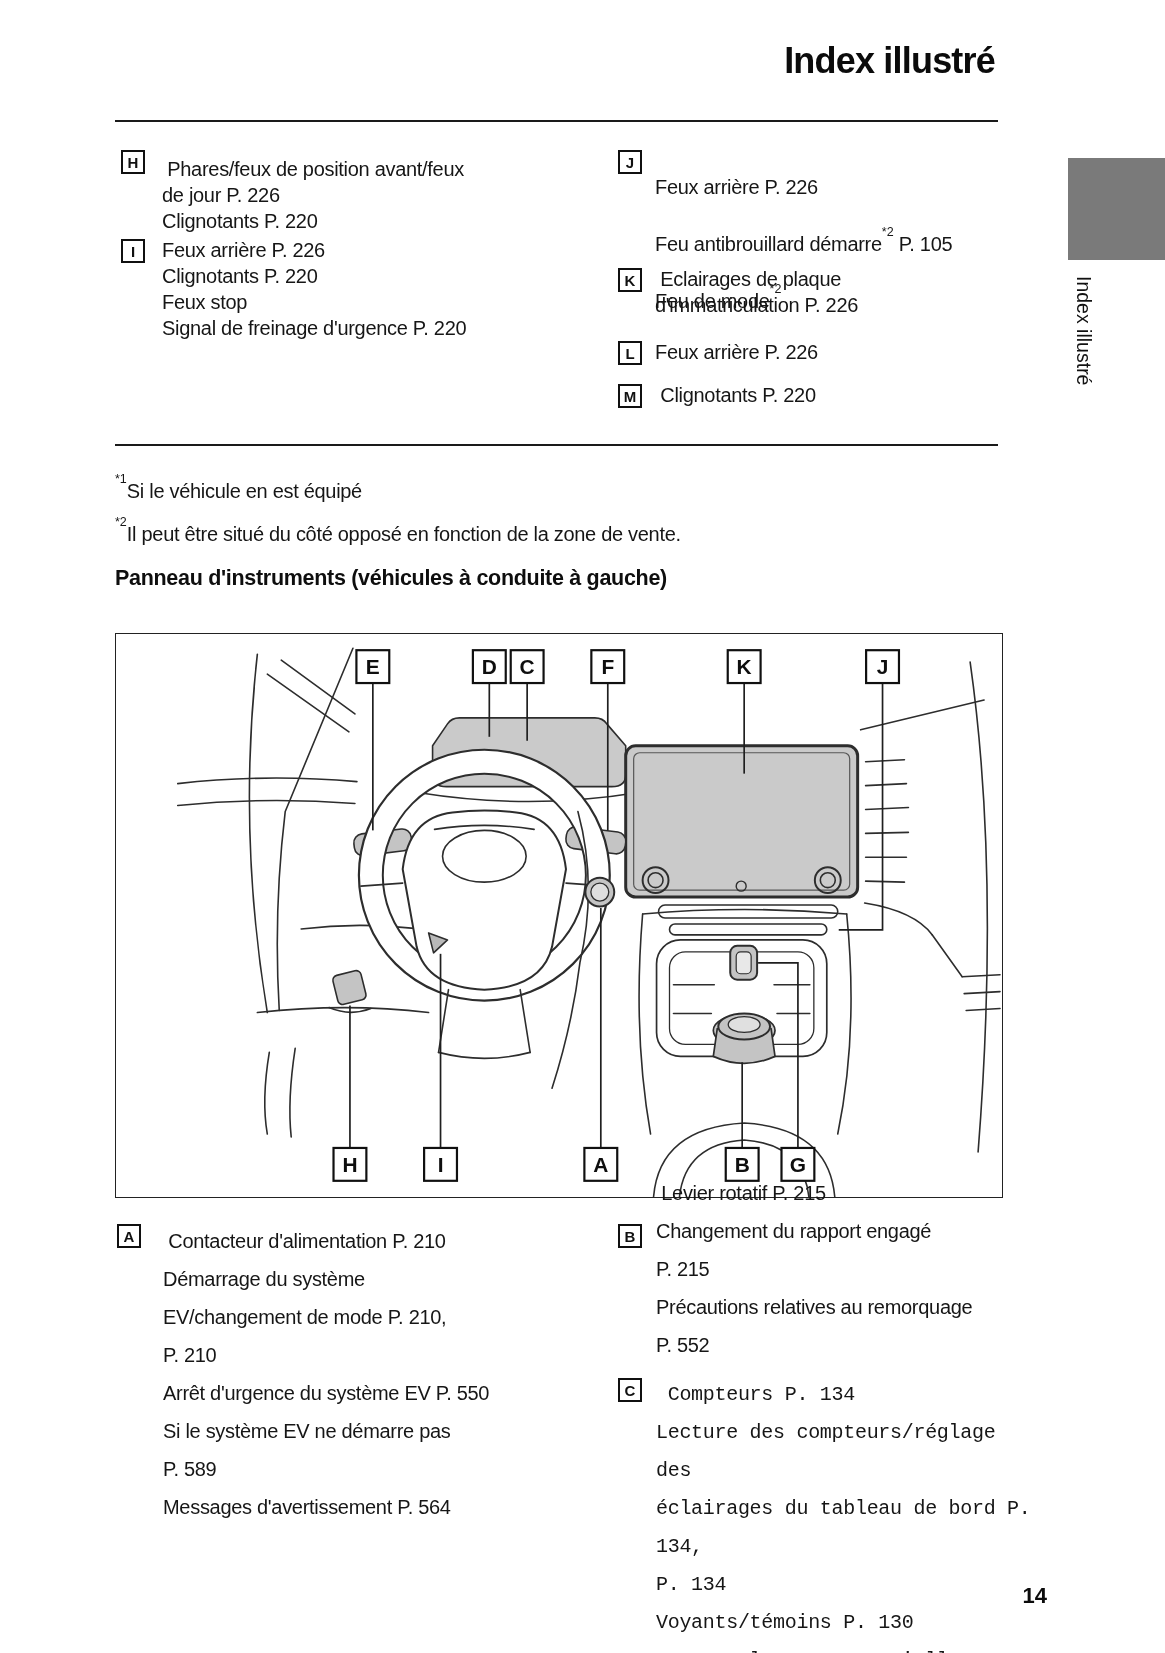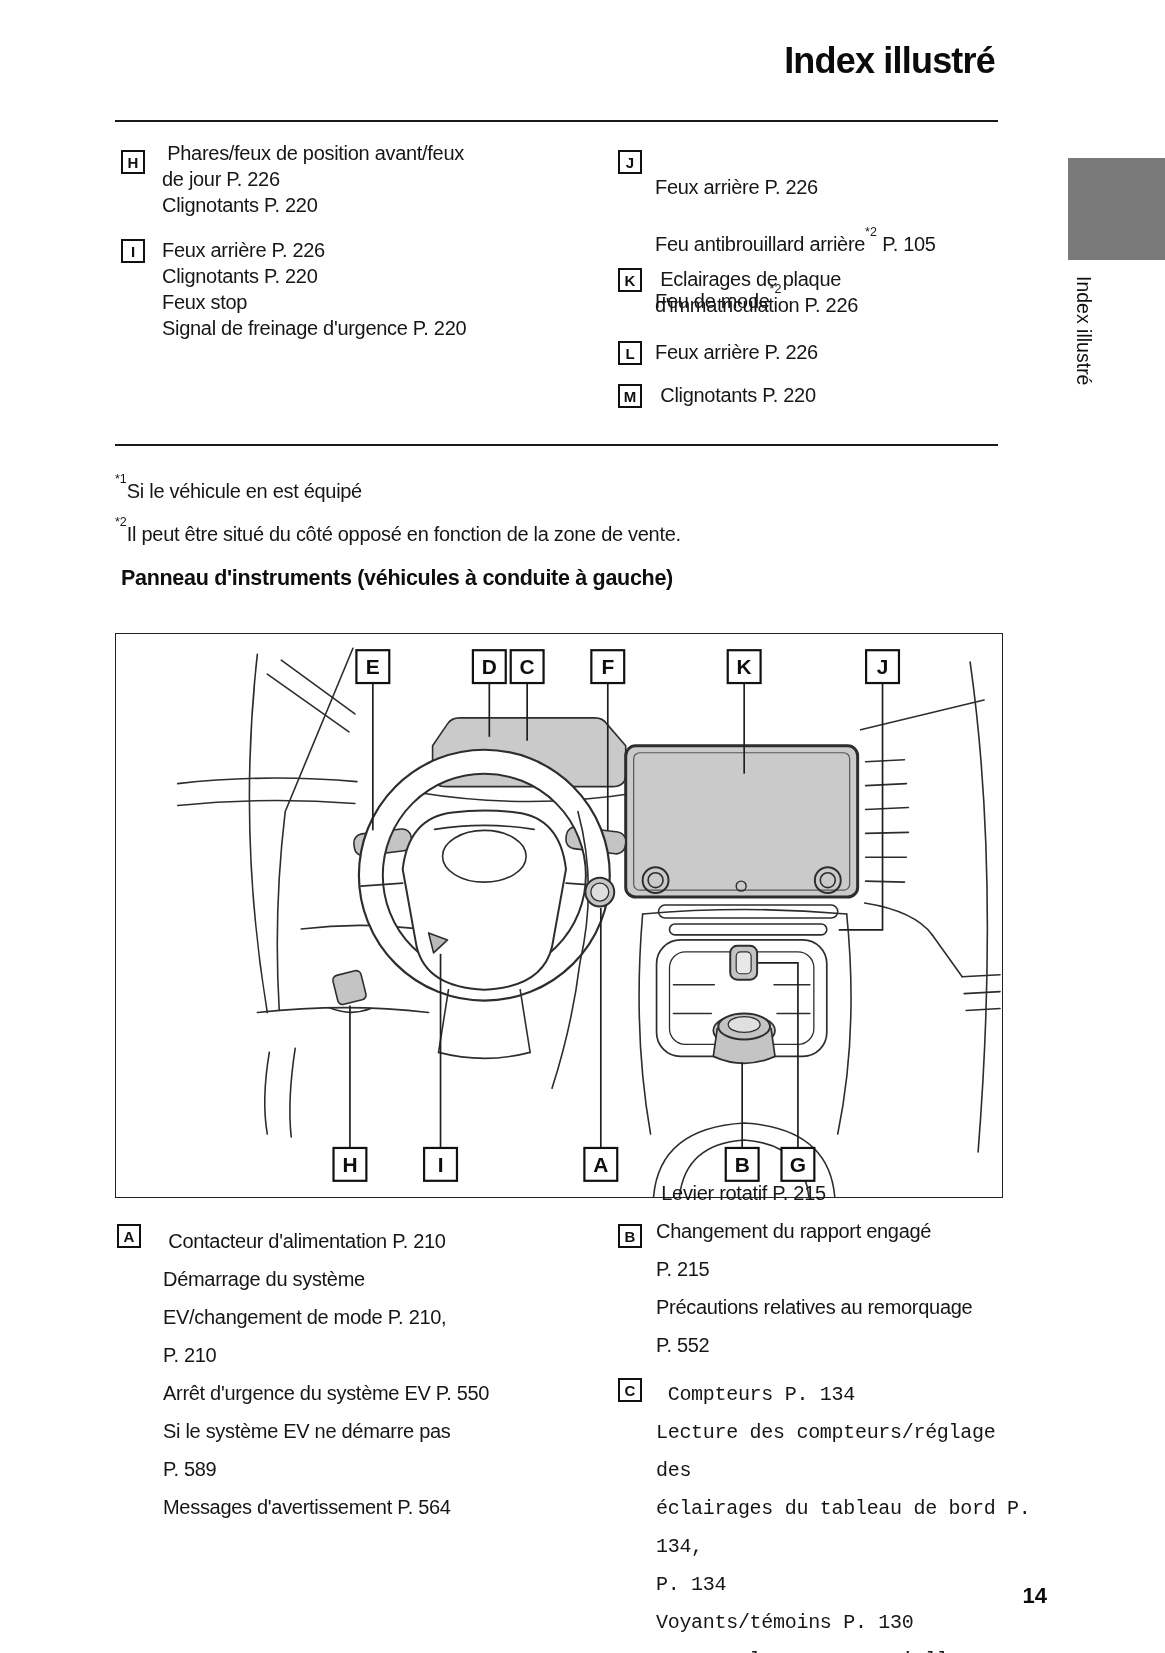--- a/index.html
+++ b/index.html
@@ -20,21 +20,21 @@
     font-size:15px;font-weight:bold;color:#101010;background:#fff;
   }
   .lines{
     position:absolute;font-size:20px;line-height:26px;white-space:pre-line;
     letter-spacing:-0.3px;color:#161616;
   }
   .lines-b{line-height:38px;}
   sup.fn{font-size:12.5px;position:relative;top:-7px;letter-spacing:0;}
   .footnote{position:absolute;left:115px;font-size:20px;letter-spacing:-0.3px;color:#161616;}
   #section-heading{
-    position:absolute;left:121px;top:566px;margin:0;
+    position:absolute;left:115px;top:566px;margin:0;
     font-size:21.5px;font-weight:bold;letter-spacing:-0.3px;color:#0e0e0e;
   }
   #diagram-frame{
     position:absolute;left:115px;top:633px;width:888px;height:565px;
     border:1.5px solid #222;box-sizing:border-box;background:#fff;
   }
   #diagram-frame svg{display:block;width:100%;height:100%;}
   svg text{
     font-family:"Liberation Sans",sans-serif;font-weight:bold;font-size:21px;fill:#0e0e0e;
   }
@@ -49,34 +49,34 @@
     position:absolute;right:118px;top:1583px;font-size:22px;font-weight:bold;color:#0b0b0b;
   }
 </style>
 </head>
 <body>
 
 <h1 id="page-title">Index illustré</h1>
 <div id="rule-top" class="rule"></div>
 
 <div class="lbox" style="left:121px;top:150px;">H</div>
-<div class="lines" style="left:162px;top:140px;width:440px;">&nbsp;Phares/feux de position avant/feux
+<div class="lines" style="left:162px;top:156px;width:440px;">&nbsp;Phares/feux de position avant/feux
 de jour P. 226
 Clignotants P. 220</div>
 
 <div class="lbox" style="left:121px;top:239px;">I</div>
 <div class="lines" style="left:162px;top:237px;width:440px;">Feux arrière P. 226
 Clignotants P. 220
 Feux stop
 Signal de freinage d'urgence P. 220</div>
 
 <div class="lbox" style="left:618px;top:150px;">J</div>
 <div class="lines" style="left:655px;top:148px;width:360px;">
   <div>Feux arrière P. 226</div>
-  <div><span>Feu antibrouillard arrière</span><sup class="fn">*2</sup><span> P. 105</span></div>
+  <div><span>Feu antibrouillard démarre</span><sup class="fn">*2</sup><span> P. 105</span></div>
   <div><span>Feu de mode</span><sup class="fn">*2</sup></div>
 </div>
 
 <div class="lbox" style="left:618px;top:268px;">K</div>
 <div class="lines" style="left:655px;top:266px;width:360px;">&nbsp;Eclairages de plaque
 d'immatriculation P. 226</div>
 
 <div class="lbox" style="left:618px;top:341px;">L</div>
 <div class="lines" style="left:655px;top:339px;width:360px;">Feux arrière P. 226</div>
 

